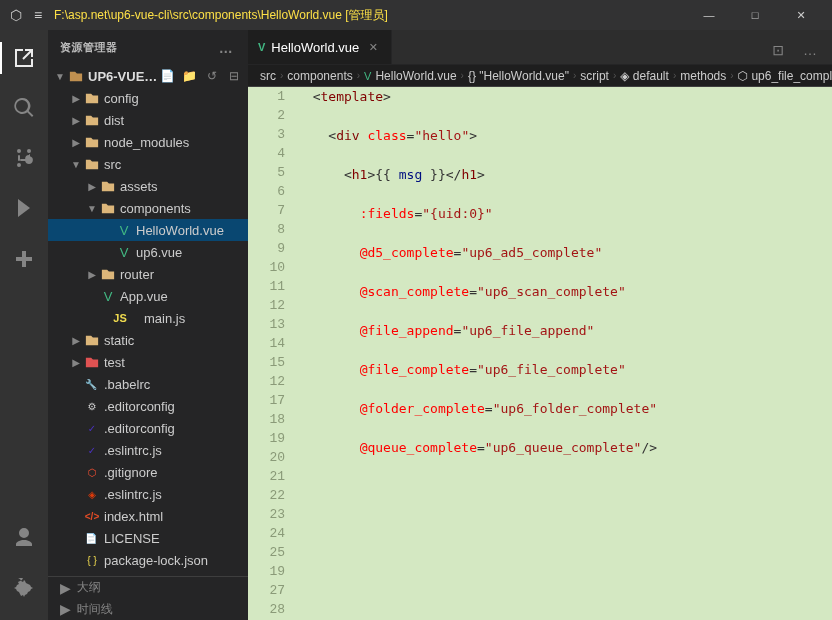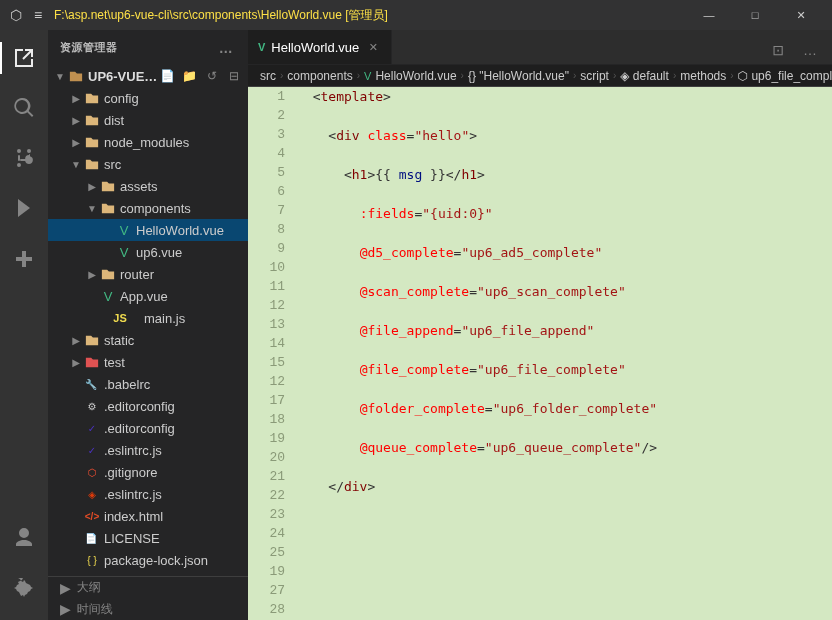--- a/index.html
+++ b/index.html
@@ -676,21 +676,20 @@
       <div class="code-content"><code><span class="code-line"><span class="punct">  &lt;</span><span class="tag">template</span><span class="punct">&gt;</span></span>
 <span class="code-line"><span class="punct">    &lt;</span><span class="tag">div</span> <span class="attr">class</span><span class="punct">=</span><span class="str">"hello"</span><span class="punct">&gt;</span></span>
 <span class="code-line"><span class="punct">      &lt;</span><span class="tag">h1</span><span class="punct">&gt;{{</span> <span class="var">msg</span> <span class="punct">}}&lt;/</span><span class="tag">h1</span><span class="punct">&gt;</span></span>
 <span class="code-line">        <span class="attr">:fields</span><span class="punct">=</span><span class="str">"{uid:0}"</span></span>
 <span class="code-line">        <span class="attr">@d5_complete</span><span class="punct">=</span><span class="str">"up6_ad5_complete"</span></span>
 <span class="code-line">        <span class="attr">@scan_complete</span><span class="punct">=</span><span class="str">"up6_scan_complete"</span></span>
 <span class="code-line">        <span class="attr">@file_append</span><span class="punct">=</span><span class="str">"up6_file_append"</span></span>
 <span class="code-line">        <span class="attr">@file_complete</span><span class="punct">=</span><span class="str">"up6_file_complete"</span></span>
 <span class="code-line">        <span class="attr">@folder_complete</span><span class="punct">=</span><span class="str">"up6_folder_complete"</span></span>
 <span class="code-line">        <span class="attr">@queue_complete</span><span class="punct">=</span><span class="str">"up6_queue_complete"</span><span class="punct">/&gt;</span></span>
-<span class="code-line"><span class="punct">    &lt;/</span><span class="tag">div</span><span class="punct">&gt;</span></span>
 
 
 
 
 
 
 
 
 
 

